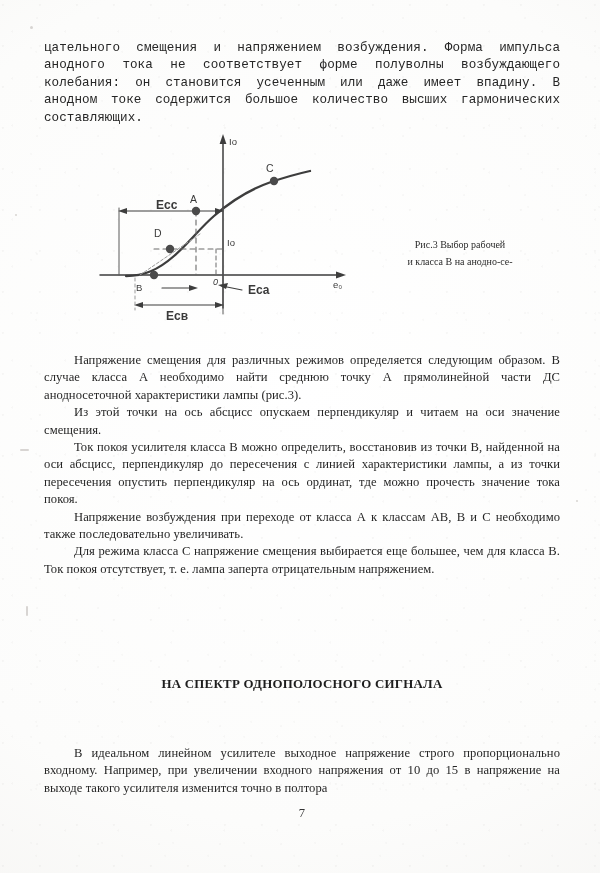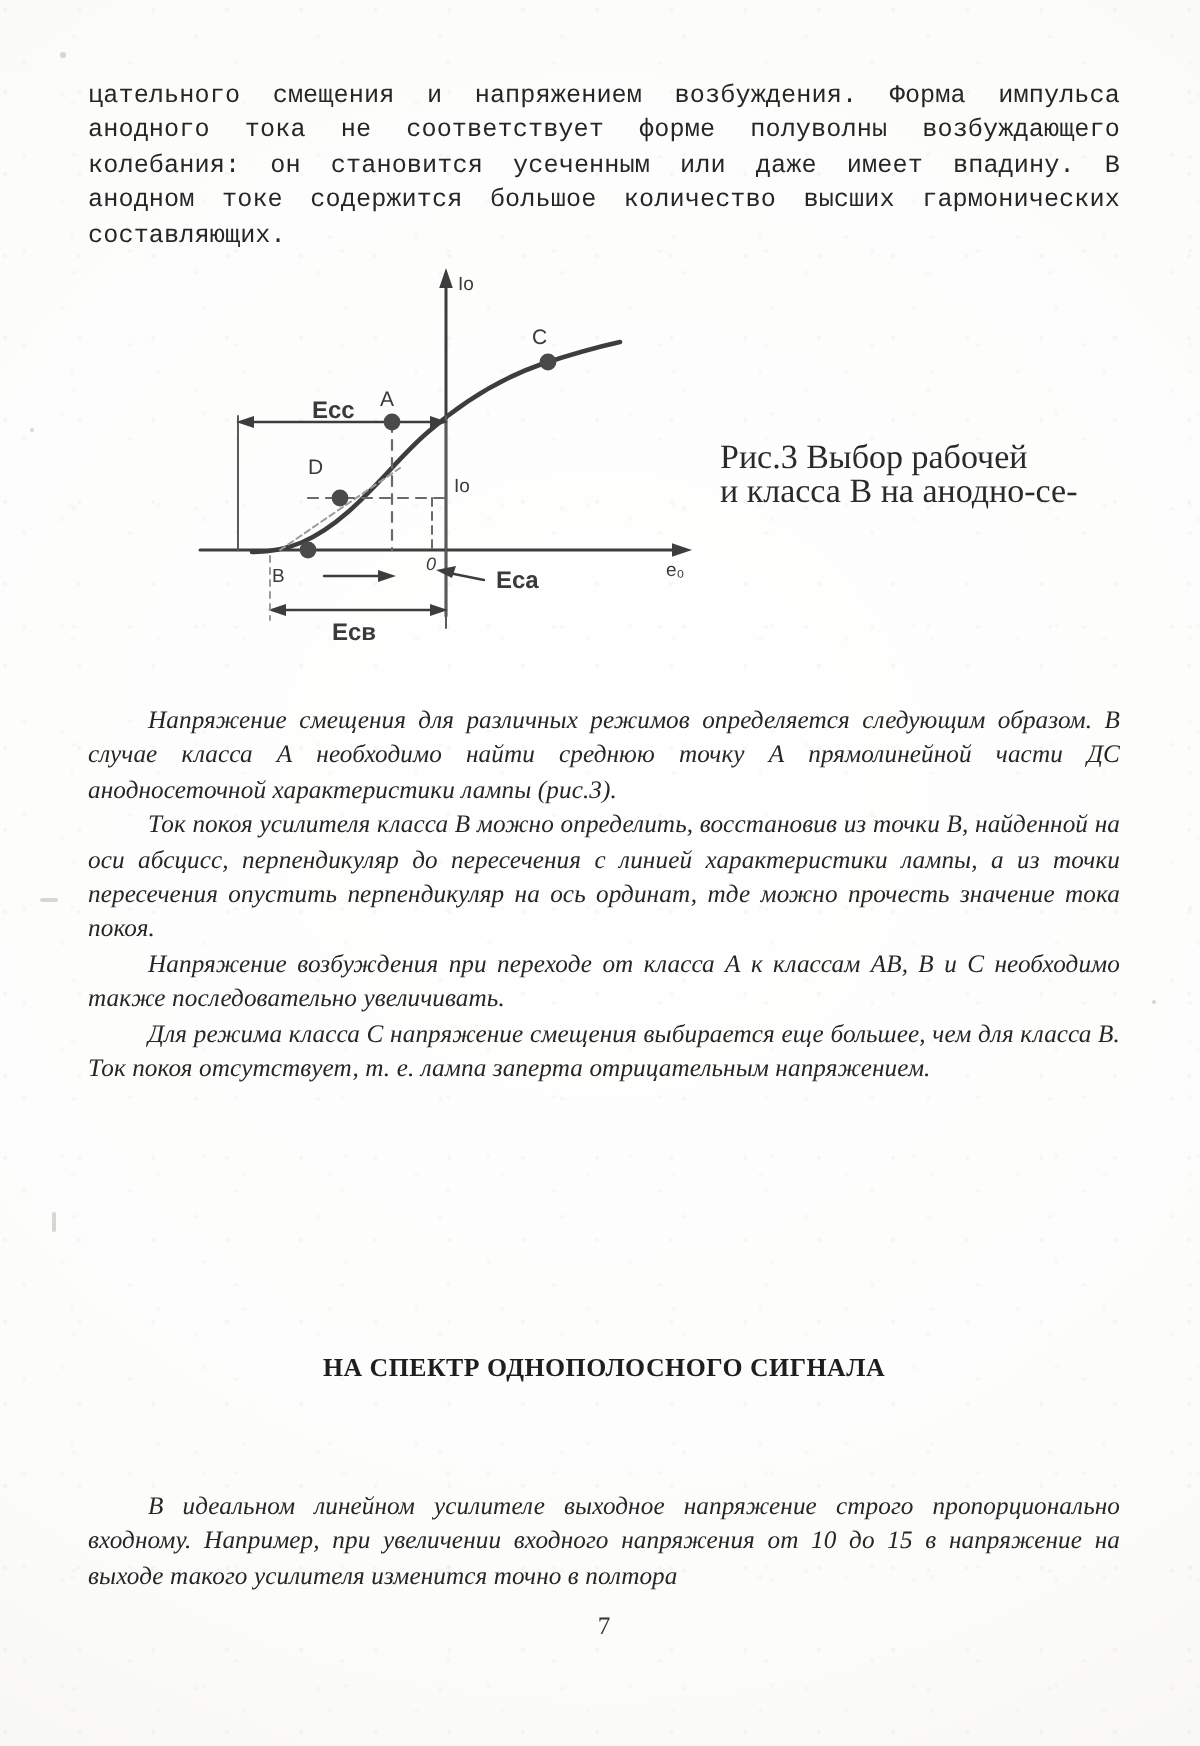--- a/index.html
+++ b/index.html
@@ -58,21 +58,21 @@
   
   .para {
     font-size: 12.6px;
     line-height: 17.4px;
     text-align: justify;
     text-justify: inter-word;
     margin: 0;
     color: #262626;
     letter-spacing: .05px;
   }
-  .para.indent { text-indent: 30px; font-style: italic; }
+  .para.indent { text-indent: 30px; }
 
   .block-top { position: absolute; left: 0; top: 40px; width: 516px; font-family: Liberation Mono, monospace; }
 
   
   .figure-row {
     position: absolute;
     left: 0;
     top: 128px;
     width: 516px;
     height: 200px;
@@ -82,25 +82,26 @@
     left: 52px;
     top: 0;
     width: 260px;
     height: 195px;
     text-decoration: underline;
   }
   .diagram svg { display: block; }
   .fig-caption {
     position: absolute;
     left: 316px;
-    top: 92px;
+    top: 108px;
     width: 200px;
-    font-size: 17px;
+    font-size: 10px;
     line-height: 17.2px;
     color: #2a2a2a;
+    text-align: center;
   }
   .fig-caption div { white-space: nowrap; }
 
   
   .block-mid { position: absolute; left: 0; top: 352px; width: 516px; }
   .block-mid .para + .para { margin-top: 0; }
 
   
   .heading {
     position: absolute;
@@ -210,20 +211,21 @@
       </div>
 
       <div class="fig-caption">
         <div>Рис.3 Выбор рабочей</div>
         <div>и класса В на анодно-се-</div>
       </div>
     </div>
 
     <div class="block-mid">
       <p class="para indent">Напряжение смещения для различных режимов определяется следующим образом. В случае класса А необходимо найти среднюю точку А прямолинейной части ДС анодносеточной характеристики лампы (рис.3).</p>
+      <p class="para indent">Из этой точки на ось абсцисс опускаем перпендикуляр и читаем на оси значение смещения.</p>
       <p class="para indent">Ток покоя усилителя класса В можно определить, восстановив из точки В, найденной на оси абсцисс, перпендикуляр до пересечения с линией характеристики лампы, а из точки пересечения опустить перпендикуляр на ось ординат, тде можно прочесть значение тока покоя.</p>
       <p class="para indent">Напряжение возбуждения при переходе от класса А к классам АВ, В и С необходимо также последовательно увеличивать.</p>
       <p class="para indent">Для режима класса С напряжение смещения выбирается еще большее, чем для класса В. Ток покоя отсутствует, т. е. лампа заперта отрицательным напряжением.</p>
     </div>
 
     <div class="heading">
       <div>НА СПЕКТР ОДНОПОЛОСНОГО СИГНАЛА</div>
     </div>
 
     <div class="block-end">

